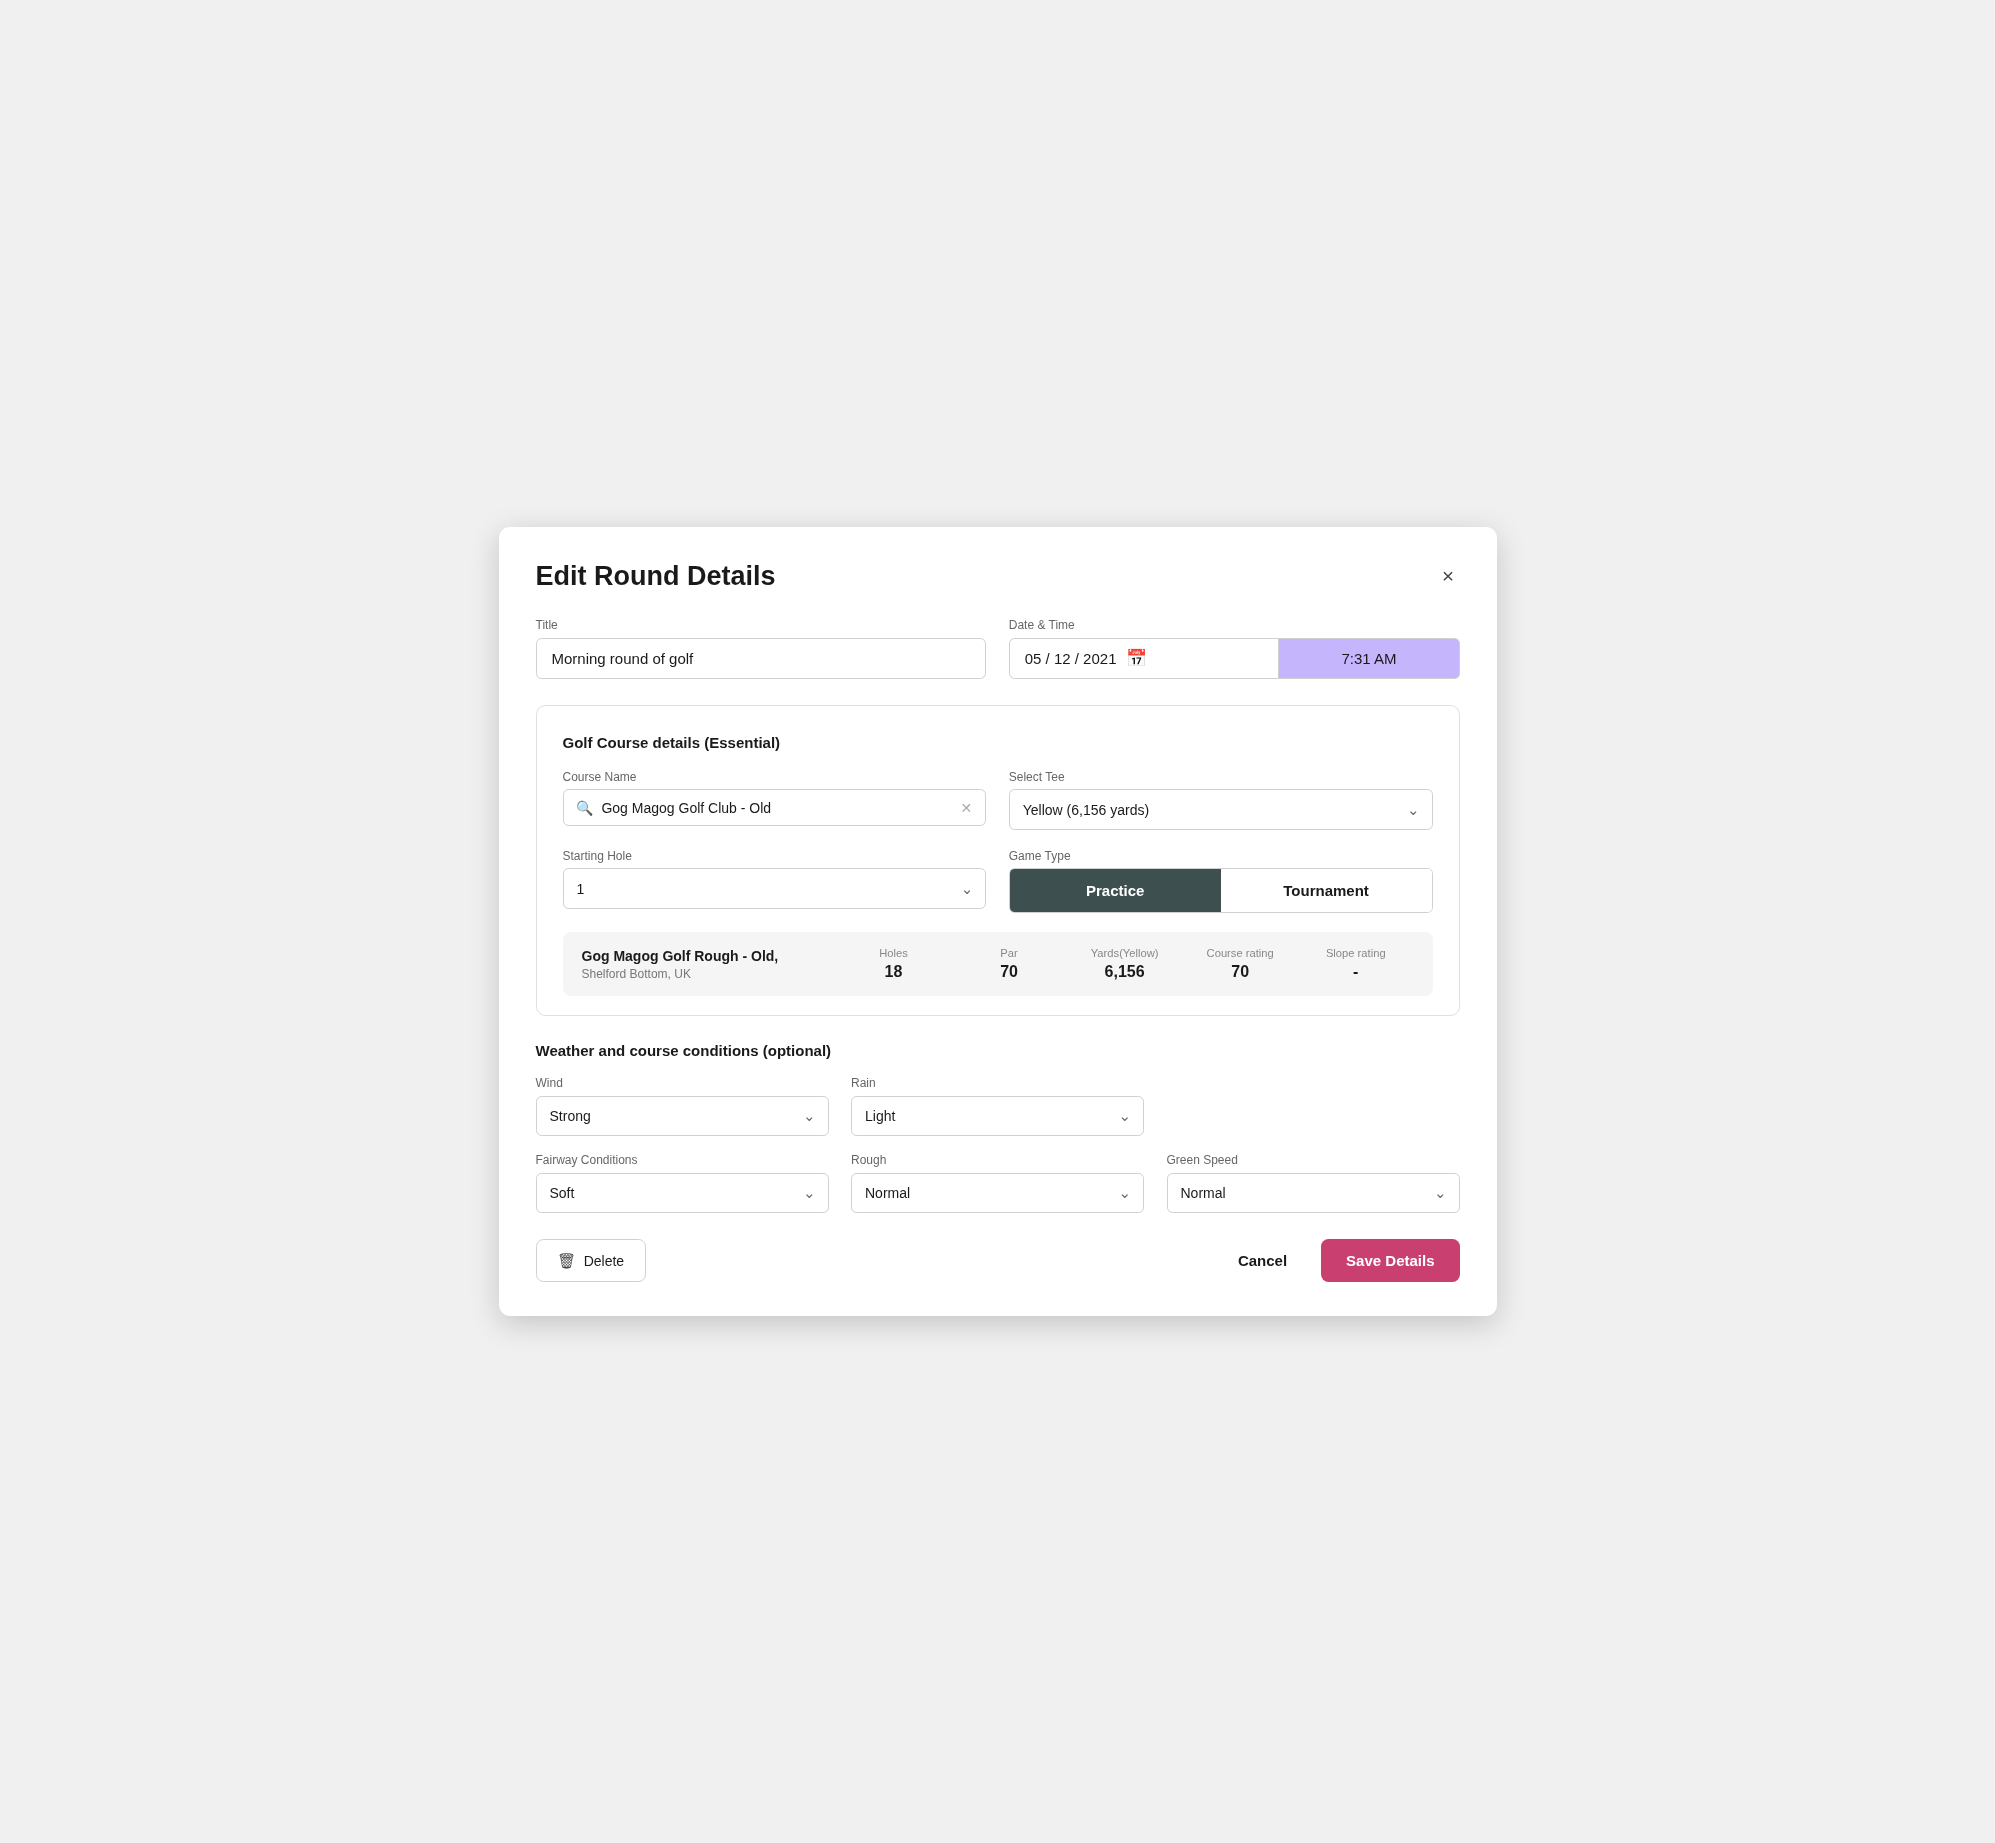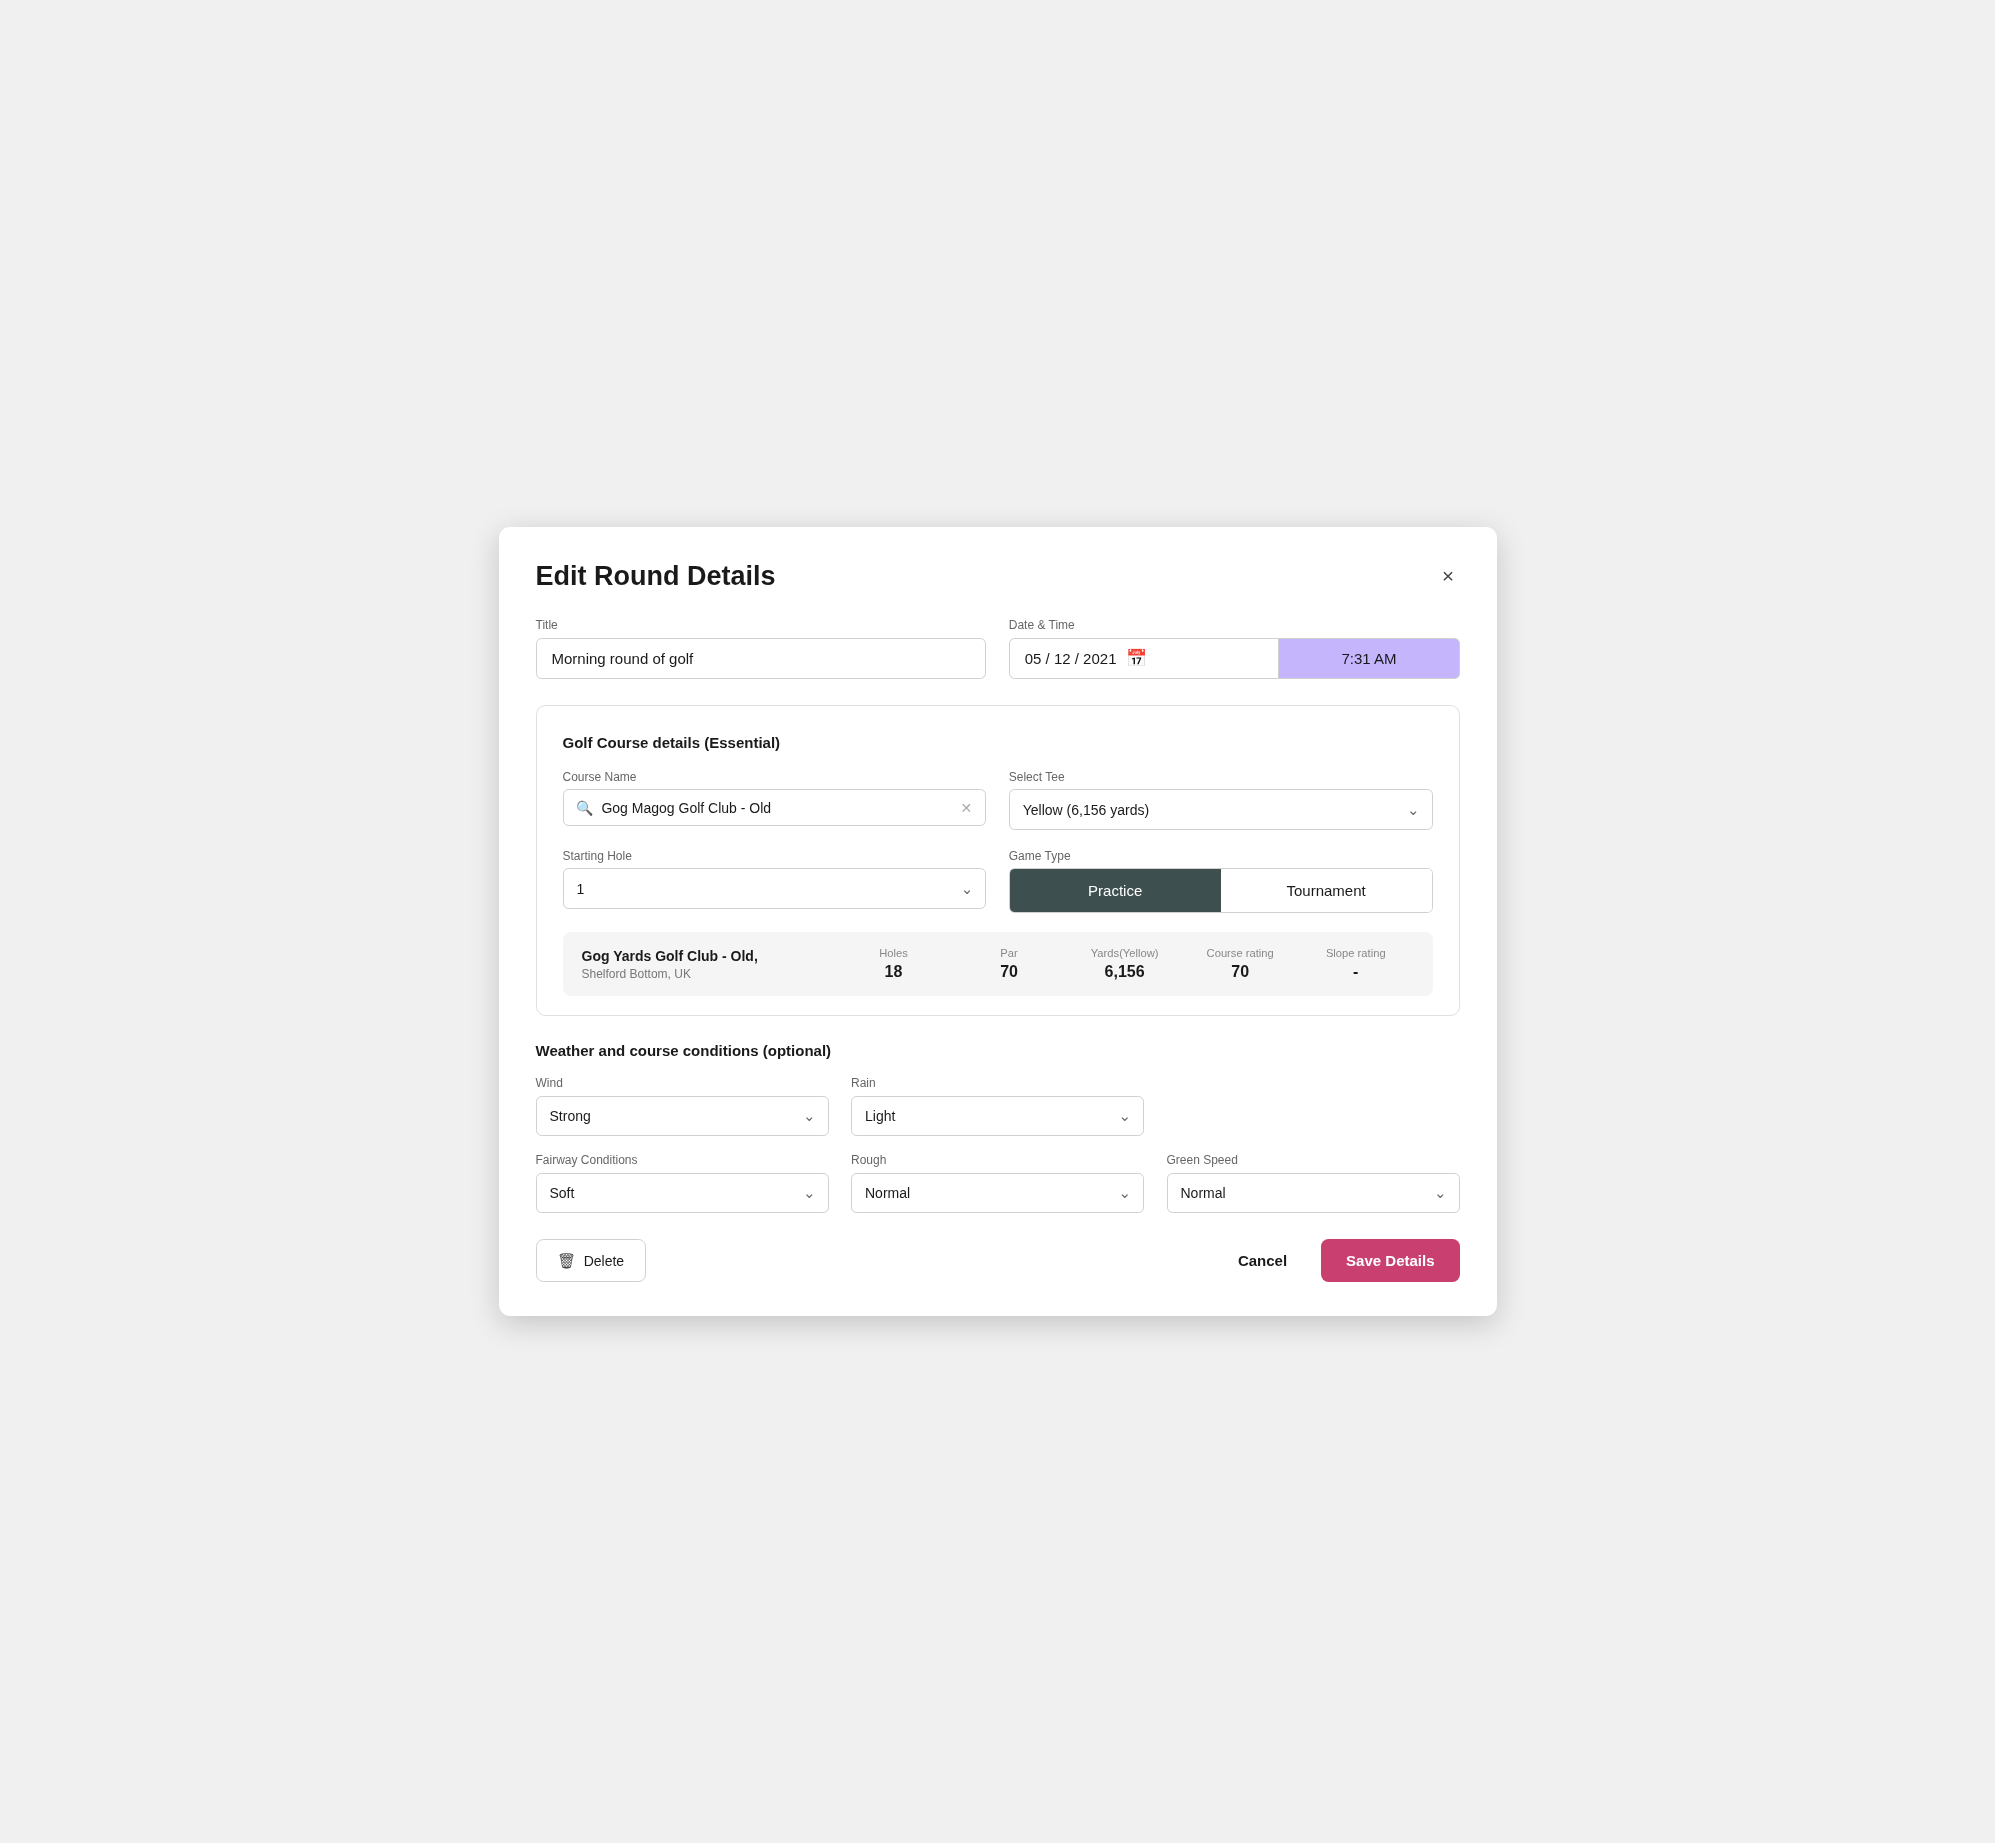--- a/index.html
+++ b/index.html
@@ -179,21 +179,21 @@
       border: 1.4px solid #d0d0d0;
       border-radius: 5.6px;
       overflow: hidden;
       height: 45px;
     }
     .toggle-btn {
       flex: 1;
       border: none;
       cursor: pointer;
       font-size: 15px;
-      font-weight: 400;
+      font-weight: 700;
       transition: background 0.2s;
     }
     .toggle-btn.active {
       background: #3d4f4f;
       color: #fff;
     }
     .toggle-btn.inactive {
       background: #fff;
       color: #1a1a1a;
     }
@@ -371,21 +371,21 @@
         <label class="field-label">Game Type</label>
         <div class="game-type-toggle">
           <button class="toggle-btn active">Practice</button>
           <button class="toggle-btn inactive">Tournament</button>
         </div>
       </div>
     </div>
 
     <div class="course-info-row">
       <div class="course-info-name">
-        <div class="name">Gog Yards Golf Club - Old,</div>
+        <div class="name">Gog Magog Golf Rough - Old,</div>
         <div class="location">Shelford Bottom, UK</div>
       </div>
       <div class="course-stat">
         <div class="stat-label">Holes</div>
         <div class="stat-value">18</div>
       </div>
       <div class="course-stat">
         <div class="stat-label">Par</div>
         <div class="stat-value">70</div>
       </div>

